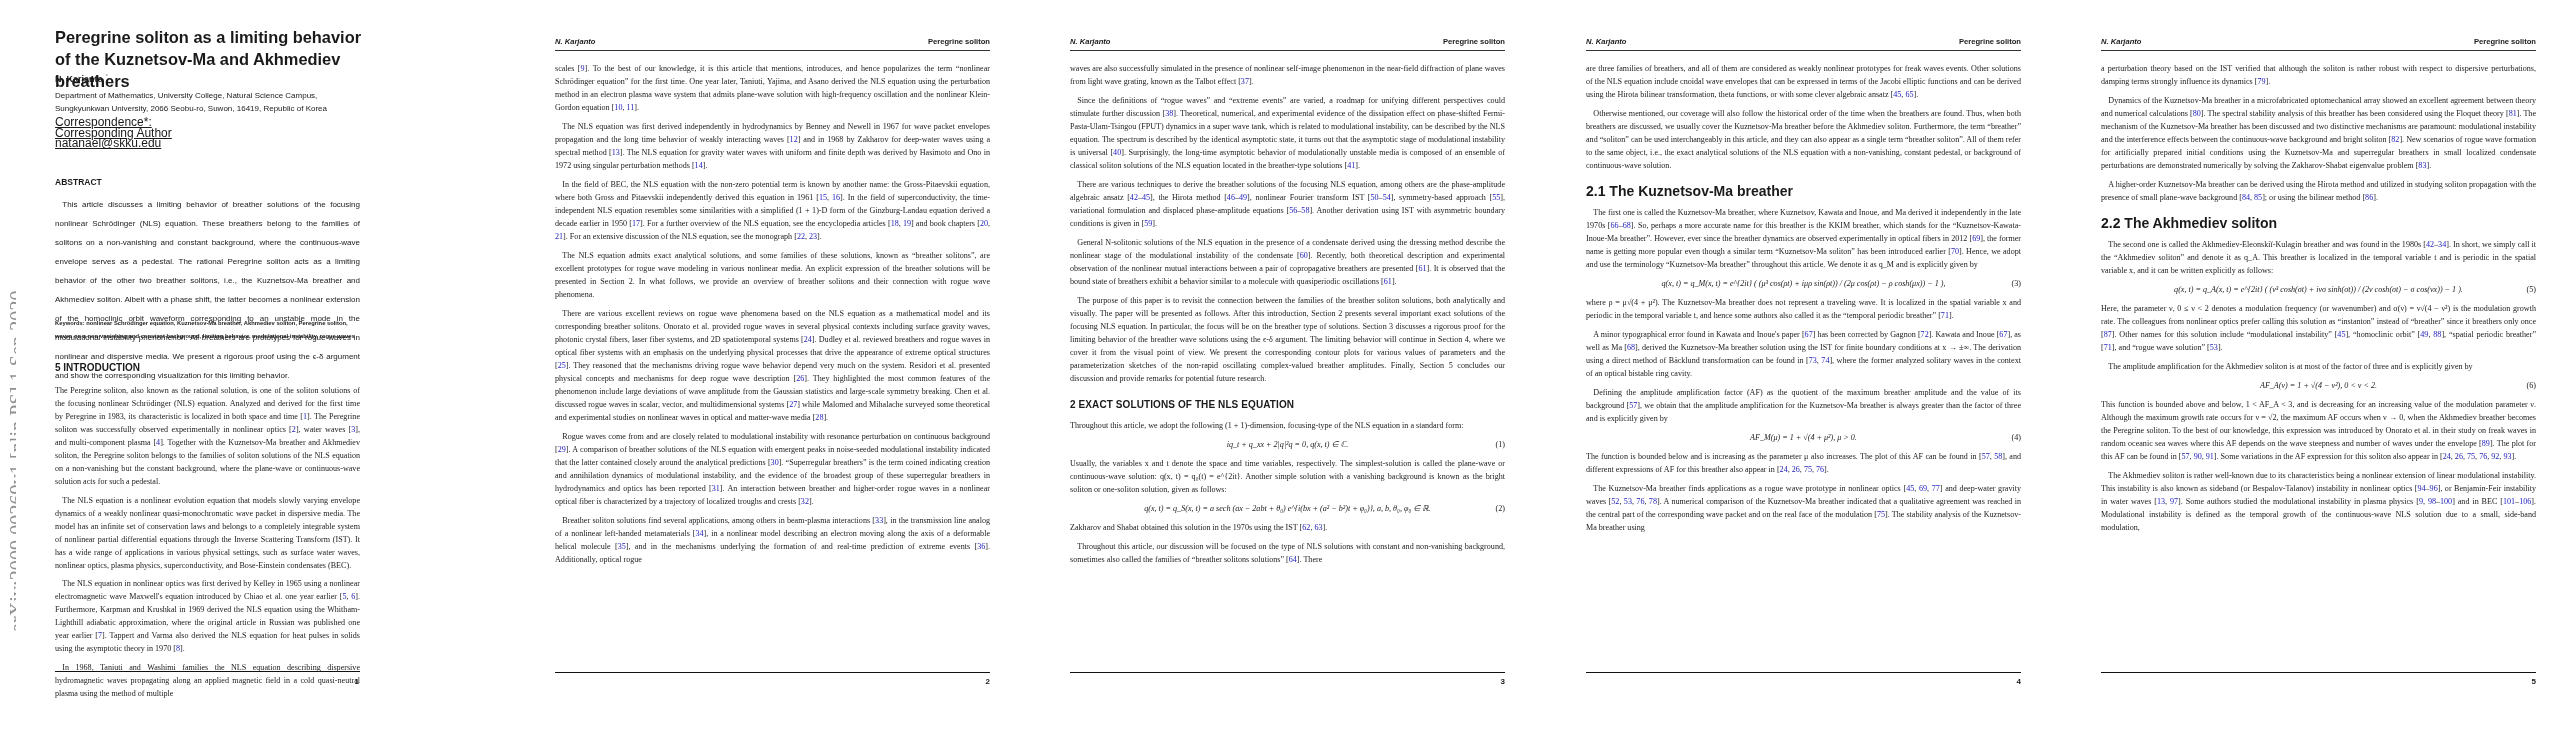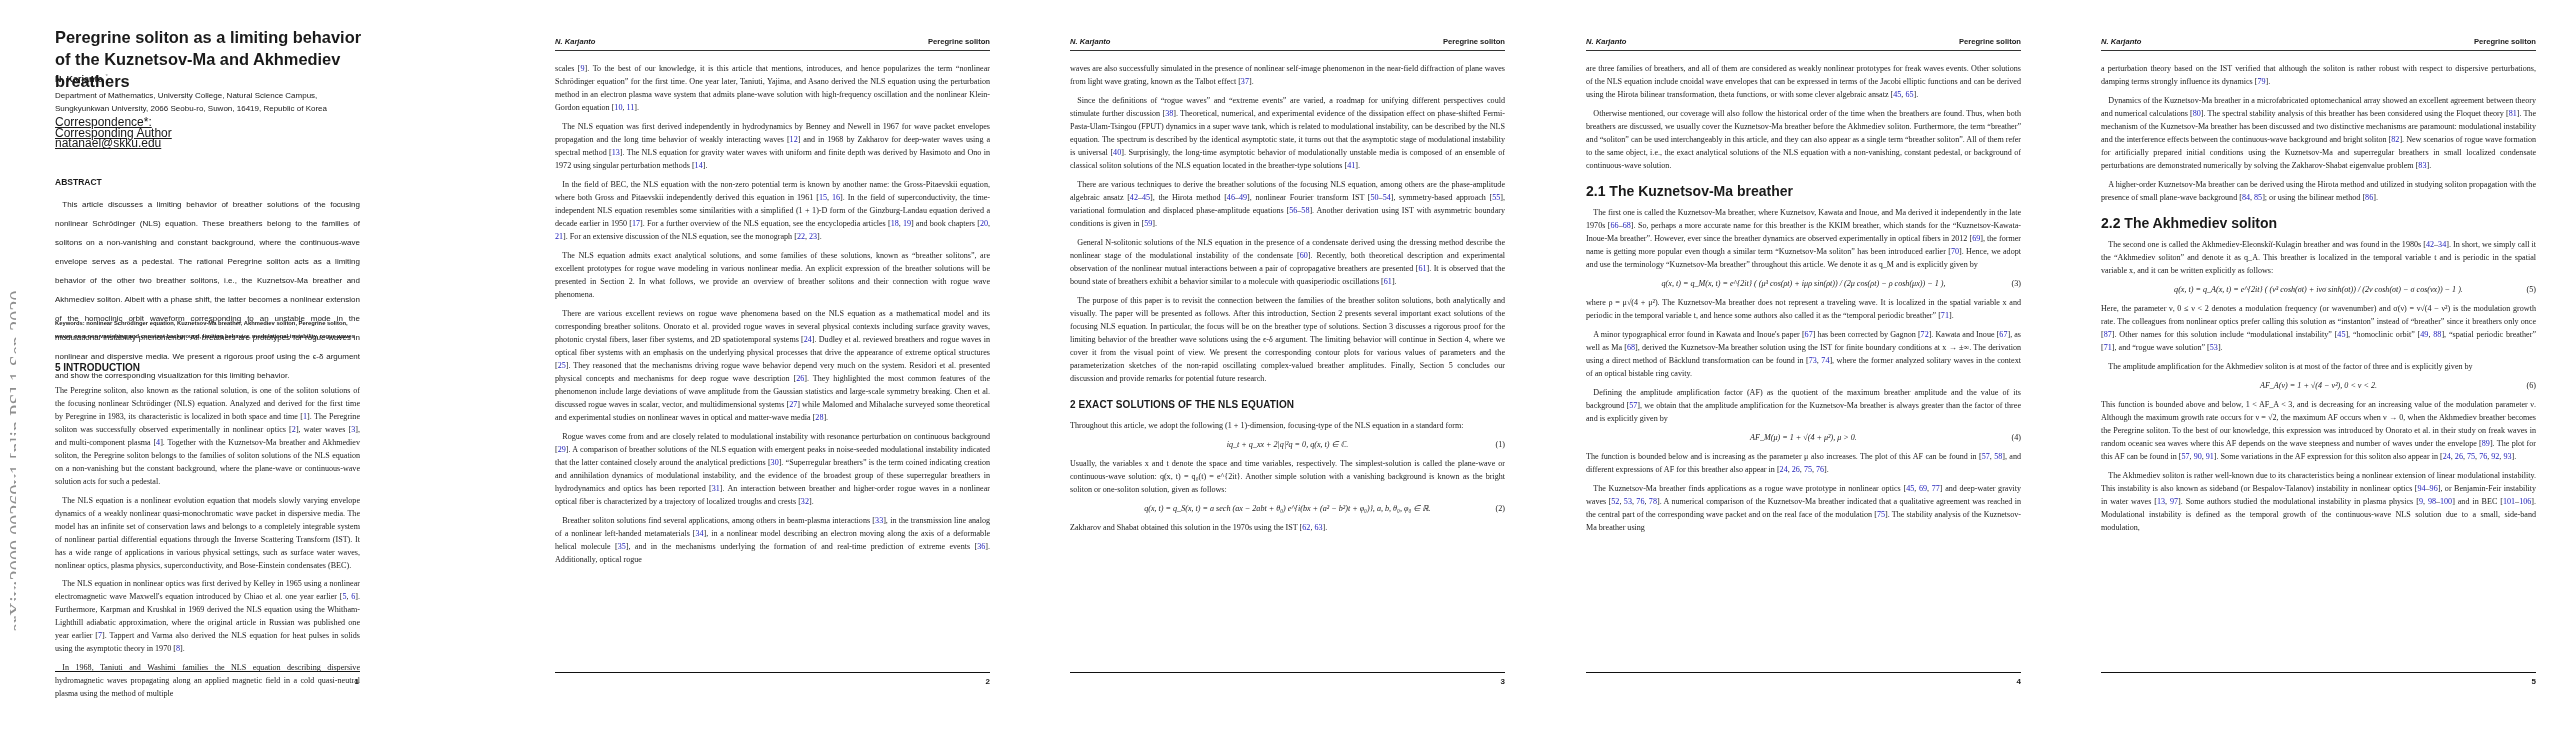--- a/index.html
+++ b/index.html
@@ -96,20 +96,21 @@
     <p>Since the definitions of “rogue waves” and “extreme events” are varied, a roadmap for unifying different perspectives could stimulate further discussion [<span class="cite">38</span>]. Theoretical, numerical, and experimental evidence of the dissipation effect on phase-shifted Fermi-Pasta-Ulam-Tsingou (FPUT) dynamics in a super wave tank, which is related to modulational instability, can be described by the NLS equation. The spectrum is described by the identical asymptotic state, it turns out that the asymptotic stage of modulational instability is universal [<span class="cite">40</span>]. Surprisingly, the long-time asymptotic behavior of modulationally unstable media is composed of an ensemble of classical soliton solutions of the NLS equation located in the breather-type solutions [<span class="cite">41</span>].</p>
     <p>There are various techniques to derive the breather solutions of the focusing NLS equation, among others are the phase-amplitude algebraic ansatz [<span class="cite">42</span>–<span class="cite">45</span>], the Hirota method [<span class="cite">46</span>–<span class="cite">49</span>], nonlinear Fourier transform IST [<span class="cite">50</span>–<span class="cite">54</span>], symmetry-based approach [<span class="cite">55</span>], variational formulation and displaced phase-amplitude equations [<span class="cite">56</span>–<span class="cite">58</span>]. Another derivation using IST with asymmetric boundary conditions is given in [<span class="cite">59</span>].</p>
     <p>General N-solitonic solutions of the NLS equation in the presence of a condensate derived using the dressing method describe the nonlinear stage of the modulational instability of the condensate [<span class="cite">60</span>]. Recently, both theoretical description and experimental observation of the nonlinear mutual interactions between a pair of copropagative breathers are presented [<span class="cite">61</span>]. It is observed that the bound state of breathers exhibit a behavior similar to a molecule with quasiperiodic oscillations [<span class="cite">61</span>].</p>
     <p>The purpose of this paper is to revisit the connection between the families of the breather soliton solutions, both analytically and visually. The paper will be presented as follows. After this introduction, Section 2 presents several important exact solutions of the focusing NLS equation. In particular, the focus will be on the breather type of solutions. Section 3 discusses a rigorous proof for the limiting behavior of the breather wave solutions using the ϵ-δ argument. The limiting behavior will continue in Section 4, where we cover it from the visual point of view. We present the corresponding contour plots for various values of parameters and the parameterization sketches of the non-rapid oscillating complex-valued breather amplitudes. Finally, Section 5 concludes our discussion and provide remarks for potential future research.</p>
     <h2 class="sec">2   EXACT SOLUTIONS OF THE NLS EQUATION</h2>
     <p class="noind">Throughout this article, we adopt the following (1 + 1)-dimension, focusing-type of the NLS equation in a standard form:</p>
     <div class="eq"><span>iq_t + q_xx + 2|q|²q = 0,        q(x, t) ∈ ℂ.</span><span class="num">(1)</span></div>
     <p class="noind">Usually, the variables x and t denote the space and time variables, respectively. The simplest-solution is called the plane-wave or continuous-wave solution: q(x, t) = q₀(t) = e^{2it}. Another simple solution with a vanishing background is known as the bright soliton or one-soliton solution, given as follows:</p>
     <div class="eq"><span>q(x, t) = q_S(x, t) = a sech (ax − 2abt + θ₀) e^{i(bx + (a² − b²)t + φ₀)},        a, b, θ₀, φ₀ ∈ ℝ.</span><span class="num">(2)</span></div>
     <p class="noind">Zakharov and Shabat obtained this solution in the 1970s using the IST [<span class="cite">62</span>, <span class="cite">63</span>].</p>
+    <p>Throughout this article, our discussion will be focused on the type of NLS solutions with constant and non-vanishing background, sometimes also called the families of “breather solitons solutions” [<span class="cite">64</span>]. There</p>
   </div>
   <div class="footrule"></div>
   <div class="pnum">3</div>
 </div>
 
 <div class="page p4">
   <div class="runhead">
     <span class="left">N. Karjanto</span>
     <span class="right">Peregrine soliton</span>
   </div>

